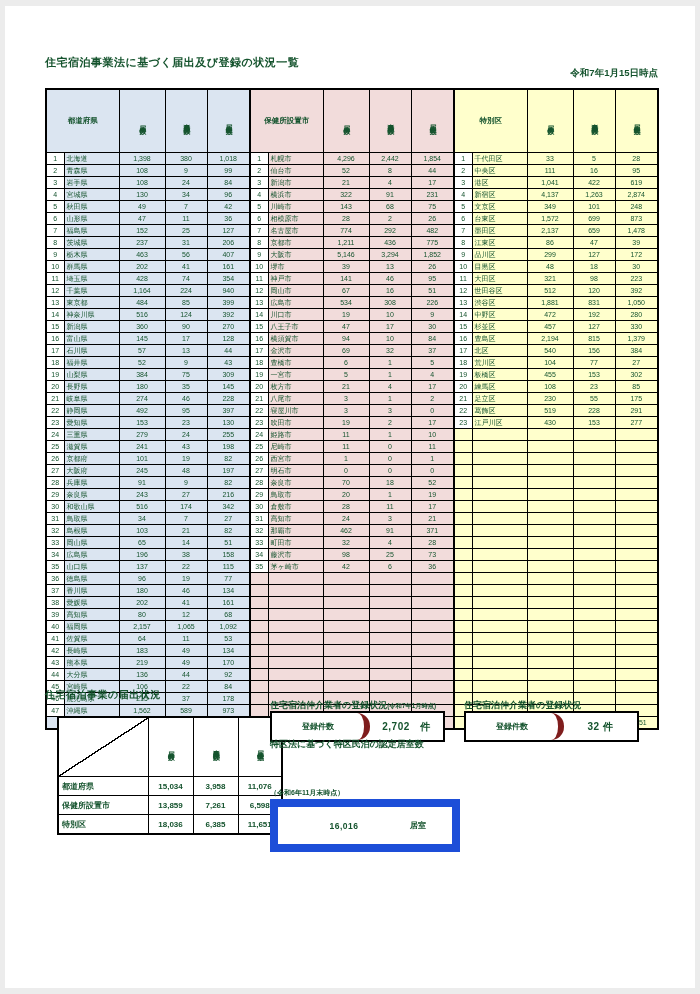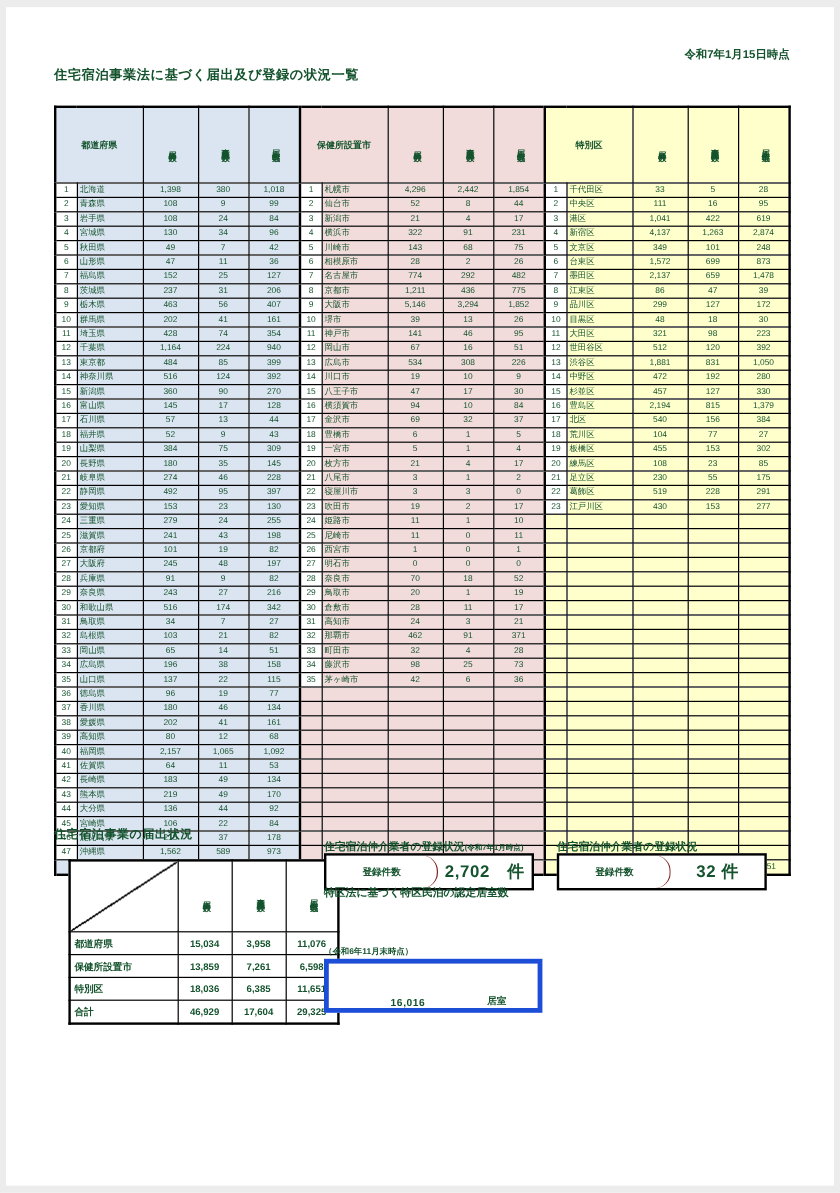--- a/index.html
+++ b/index.html
@@ -1,20 +1,20 @@
 <!DOCTYPE html>
 <html><head>
 <meta charset="utf-8">
 <style>
   html,body{margin:0;padding:0;}
   .canvas{position:relative;width:700px;height:994px;background:#ececec;overflow:hidden;
           font-family:"Liberation Sans","DejaVu Sans",sans-serif;color:#14532d;}
   .sheet{position:absolute;left:5px;top:6px;width:690px;height:982px;background:#fff;}
   .doc-title{position:absolute;left:45px;top:55px;font-size:11px;font-weight:bold;letter-spacing:.5px;}
-  .doc-date{position:absolute;right:42px;top:39px;font-size:9.5px;font-weight:bold;margin-left:13px;}
+  .doc-date{position:absolute;right:42px;top:67px;font-size:9.5px;font-weight:bold;margin-left:13px;}
 
   
   .main-table{position:absolute;left:45px;top:88px;width:613px;border-collapse:collapse;
               table-layout:fixed;border:2px solid #000;}
   .main-table th,.main-table td{border:1px solid #000;overflow:hidden;white-space:nowrap;padding:0;}
   .main-table thead th{height:62px;font-size:7.5px;font-weight:bold;text-align:center;vertical-align:middle;}
   .vtext{display:inline-block;writing-mode:vertical-rl;text-orientation:upright;font-size:6.8px;
          font-weight:bold;letter-spacing:1px;line-height:1;}
   .main-table tbody td{height:11px;font-size:7px;line-height:1;text-align:center;vertical-align:middle;}
   .main-table td.name{text-align:left;padding-left:2px;}
@@ -32,26 +32,26 @@
   .summary-table thead th{height:58px;font-size:7px;font-weight:bold;text-align:center;vertical-align:middle;}
   .summary-table th.diag{background:
     linear-gradient(to bottom right,#fff calc(50% - .7px),#000 calc(50% - .7px),#000 calc(50% + .7px),#fff calc(50% + .7px));}
   .summary-table tbody td{height:18px;font-size:8px;font-weight:bold;text-align:center;vertical-align:middle;white-space:nowrap;}
   .summary-table tbody td.slabel{text-align:left;padding-left:3px;}
 
   
   .box-title{position:absolute;font-size:9px;font-weight:bold;white-space:nowrap;}
   .box-title .note{font-size:6.3px;}
   .kbox{position:absolute;border:2px solid #000;display:flex;background:#fff;}
-  .kbox .klabel{width:92px;border-right:1px solid #7f1d1d;display:flex;align-items:center;
+  .kbox .klabel{width:92px;border-right:6px solid #7f1d1d;display:flex;align-items:center;
                 justify-content:center;font-size:8px;font-weight:bold;border-radius:13px;}
   .kbox .kvalue{flex:1;display:flex;align-items:center;justify-content:center;
-                font-size:14px;font-weight:bold;letter-spacing:.5px;}
-  .tokku-box{position:absolute;left:270px;top:799px;width:174px;height:37px;border:4px solid #1d4ed8;
-             display:flex;align-items:flex-end;background:#fff;font-weight:bold;}
+                font-size:10px;font-weight:bold;letter-spacing:.5px;}
+  .tokku-box{position:absolute;left:270px;top:799px;width:174px;height:37px;border:8px solid #1d4ed8;
+             display:flex;align-items:center;background:#fff;font-weight:bold;}
   .tokku-box .tval{flex:1;text-align:center;font-size:8.5px;letter-spacing:.5px;}
   .tokku-box .tunit{width:42px;font-size:8px;}
 </style>
 </head>
 <body>
 
 <div class="canvas">
   <div class="sheet"></div>
 
   <div class="doc-title">住宅宿泊事業法に基づく届出及び登録の状況一覧</div>
@@ -939,26 +939,20 @@
           <td class="sval">13,859</td>
           <td class="sval">7,261</td>
           <td class="sval">6,598</td>
         </tr>
         <tr>
           <td class="slabel">特別区</td>
           <td class="sval">18,036</td>
           <td class="sval">6,385</td>
           <td class="sval">11,651</td>
         </tr>
-        <tr>
-          <td class="slabel">合計</td>
-          <td class="sval">46,929</td>
-          <td class="sval">17,604</td>
-          <td class="sval">29,325</td>
-        </tr>
       </tbody>
   </table>
 
   <div class="box-title" style="left:270px;top:699px;">
     <span>住宅宿泊仲介業者の登録状況</span><span class="note">(令和7年1月時点)</span>
   </div>
   <div class="kbox" style="left:270px;top:711px;width:171px;height:27px;">
     <div class="klabel">登録件数</div>
     <div class="kvalue">2,702　件</div>
   </div>

